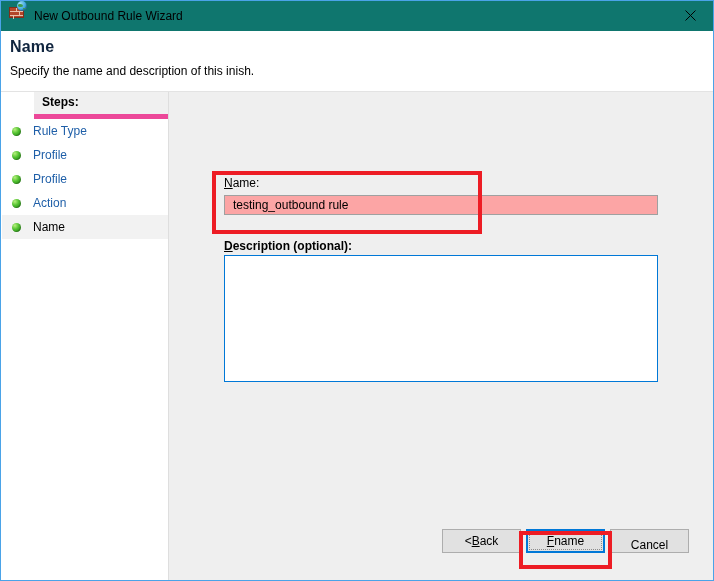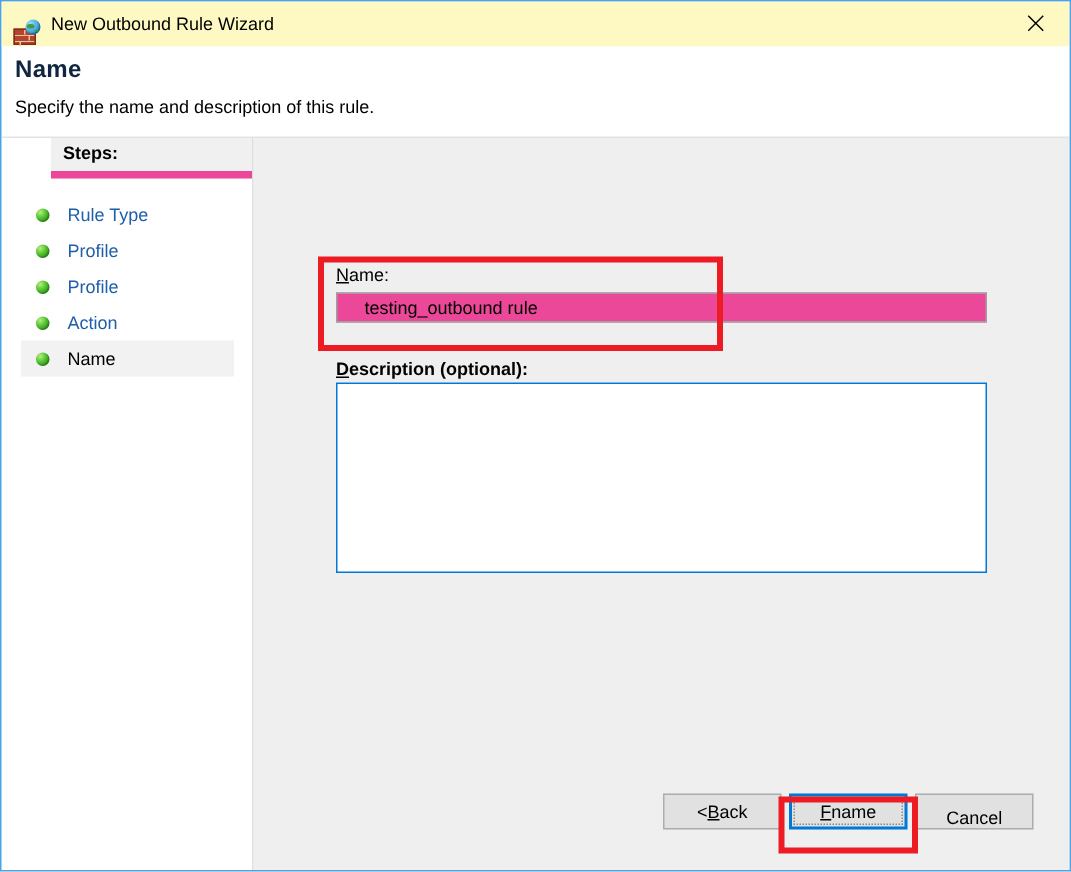--- a/index.html
+++ b/index.html
@@ -25,23 +25,23 @@
     background: #ffffff;
     overflow: hidden;
   }
 
   
   .titlebar {
     position: absolute;
     left: 0; top: 0;
     width: 712px;
     height: 30px;
-    background: #fef9c3;
+    background: #0f766e;
     display: flex;
-    align-items: flex-end;
+    align-items: flex-start;
   }
   .title-icon {
     width: 18px;
     height: 18px;
     margin-left: 8px;
     margin-right: 7px;
     position: relative;
     flex: 0 0 auto;
   }
   
@@ -159,21 +159,21 @@
   }
   .steps-head span {
     position: absolute;
     left: 8px; top: 3px;
     font-size: 12px;
     font-weight: bold;
     color: #000000;
   }
   .steps-list {
     position: relative;
-    margin: 0; padding: 12px;
+    margin: 0; padding: 0;
     list-style: none;
   }
   .step {
     position: relative;
     height: 24px;
     display: flex;
     align-items: center;
     padding-left: 10px;
     box-sizing: border-box;
   }
@@ -211,25 +211,25 @@
   .field-label u { text-decoration: underline; }
 
   .name-label { left: 55px; top: 84px; }
   .name-input {
     position: absolute;
     left: 55px; top: 103px;
     width: 434px;
     height: 20px;
     box-sizing: border-box;
     border: 1px solid #a0a0a0;
-    background: #ec4899;
+    background: #fca5a5;
     font-family: "Liberation Sans", sans-serif;
     font-size: 12px;
     color: #000000;
-    padding: 0 18px;
+    padding: 0 8px;
     outline: none;
   }
 
   .desc-label { left: 55px; top: 147px; font-weight: bold; }
   .desc-input {
     position: absolute;
     left: 55px; top: 163px;
     width: 434px;
     height: 127px;
     box-sizing: border-box;
@@ -305,21 +305,21 @@
     <div class="close-btn">
       <svg width="11" height="11" viewBox="0 0 11 11" aria-hidden="true">
         <line x1="0.5" y1="0.5" x2="10.5" y2="10.5" stroke="#000" stroke-width="1"></line>
         <line x1="10.5" y1="0.5" x2="0.5" y2="10.5" stroke="#000" stroke-width="1"></line>
       </svg>
     </div>
   </div>
 
   <div class="header">
     <h1>Name</h1>
-    <div class="subtitle">Specify the name and description of this rule.</div>
+    <div class="subtitle">Specify the name and description of this inish.</div>
   </div>
   <div class="header-sep"></div>
 
   <div class="body">
 
     <div class="sidebar">
       <div class="steps-head">
         <span>Steps:</span>
       </div>
       <ul class="steps-list">

